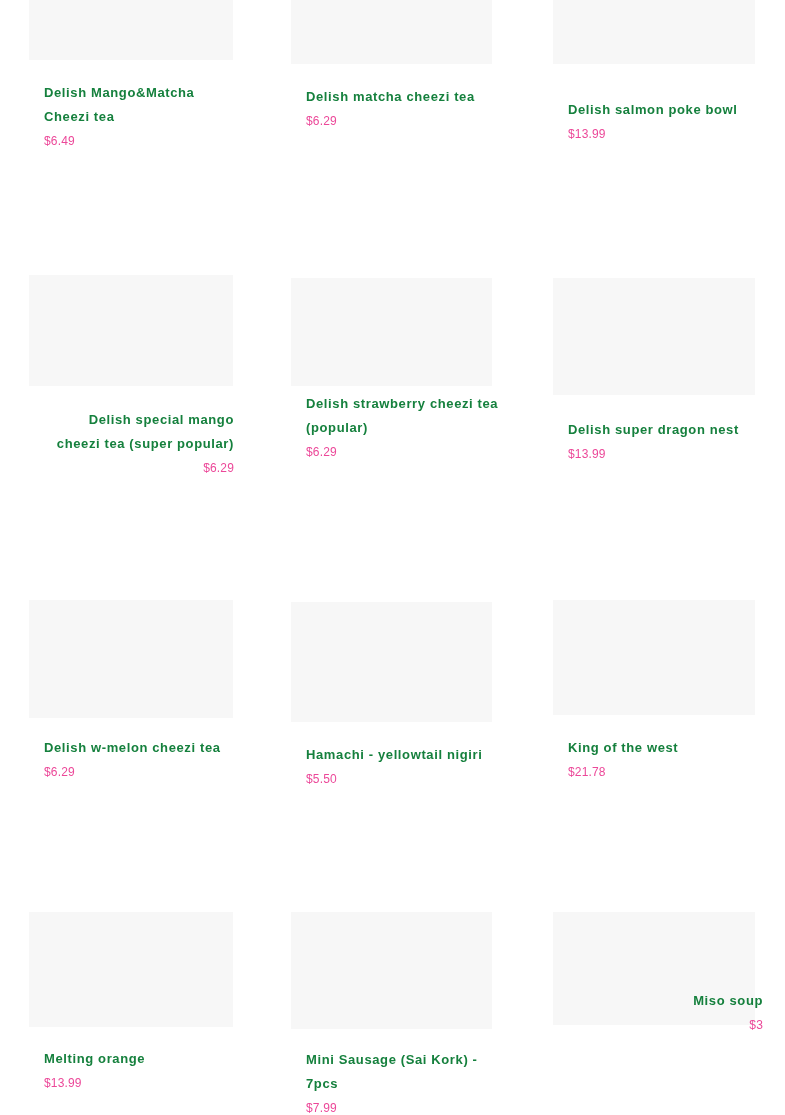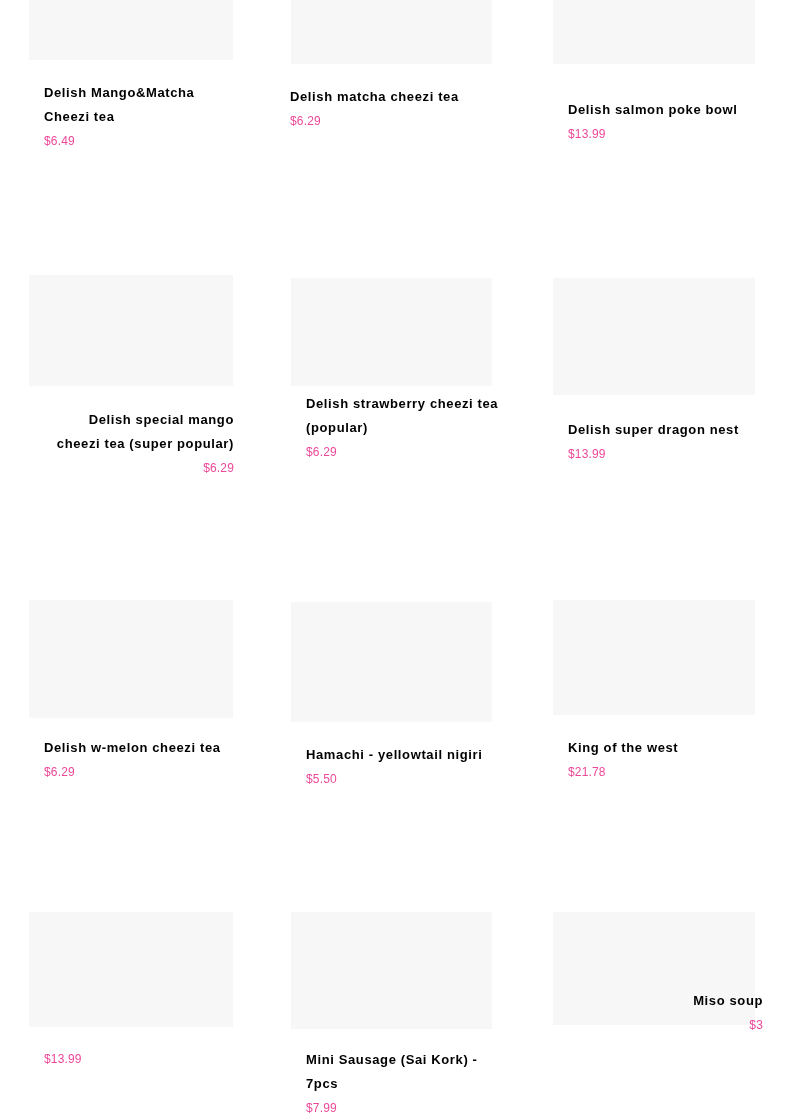--- a/index.html
+++ b/index.html
@@ -47,21 +47,21 @@
     position: absolute;
     box-sizing: border-box;
   }
 
   .product-title {
     margin: 0;
     font-size: 13px;
     font-weight: 700;
     line-height: 24px;
     letter-spacing: 0.62px;
-    color: #000000;
+    color: #15803d;
     word-wrap: break-word;
   }
 
   .product-price {
     margin: 0;
     padding-top: 3px;
     font-size: 12px;
     font-weight: 400;
     line-height: 18px;
     letter-spacing: 0.15px;
@@ -75,21 +75,21 @@
   <div class="grid" id="product-grid">
       <div class="product-card">
         <a class="product-media" style="left: 29px; top: -40px; width: 204px; height: 100px; background: rgb(247, 247, 247);"></a>
         <div class="product-info" style="left: 44px; top: 81px; width: 200px;">
           <div class="product-title">Delish Mango&amp;Matcha Cheezi tea</div>
           <div class="product-price">$6.49</div>
         </div>
       </div>
       <div class="product-card">
         <a class="product-media" style="left: 291px; top: -40px; width: 201px; height: 104px; background: rgb(247, 247, 247);"></a>
-        <div class="product-info" style="left: 290px; top: 85px; width: 190px;">
+        <div class="product-info" style="left: 306px; top: 85px; width: 190px;">
           <div class="product-title">Delish matcha cheezi tea</div>
           <div class="product-price">$6.29</div>
         </div>
       </div>
       <div class="product-card">
         <a class="product-media" style="left: 553px; top: -40px; width: 202px; height: 104px; background: rgb(247, 247, 247);"></a>
         <div class="product-info" style="left: 568px; top: 98px; width: 195px;">
           <div class="product-title">Delish salmon poke bowl</div>
           <div class="product-price">$13.99</div>
         </div>
@@ -132,20 +132,21 @@
       <div class="product-card">
         <a class="product-media" style="left: 553px; top: 600px; width: 202px; height: 115px; background: rgb(247, 247, 247);"></a>
         <div class="product-info" style="left: 568px; top: 736px; width: 195px;">
           <div class="product-title">King of the west</div>
           <div class="product-price">$21.78</div>
         </div>
       </div>
       <div class="product-card">
         <a class="product-media" style="left: 29px; top: 912px; width: 204px; height: 115px; background: rgb(247, 247, 247);"></a>
         <div class="product-info" style="left: 44px; top: 1047px; width: 190px;">
+          <div class="product-title">Melting orange</div>
           <div class="product-price">$13.99</div>
         </div>
       </div>
       <div class="product-card">
         <a class="product-media" style="left: 291px; top: 912px; width: 201px; height: 117px; background: rgb(247, 247, 247);"></a>
         <div class="product-info" style="left: 306px; top: 1048px; width: 195px;">
           <div class="product-title">Mini Sausage (Sai Kork) - 7pcs</div>
           <div class="product-price">$7.99</div>
         </div>
       </div>

